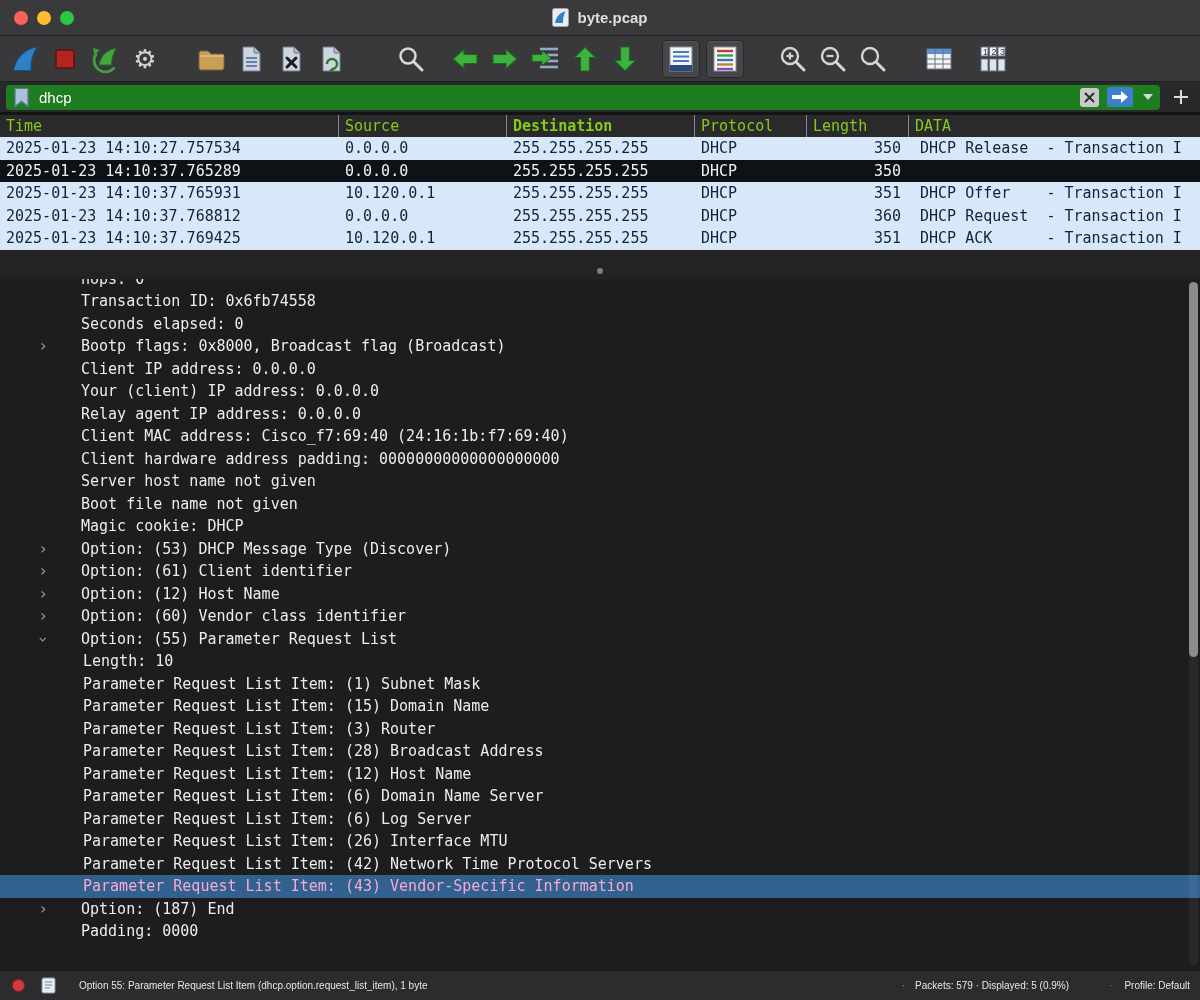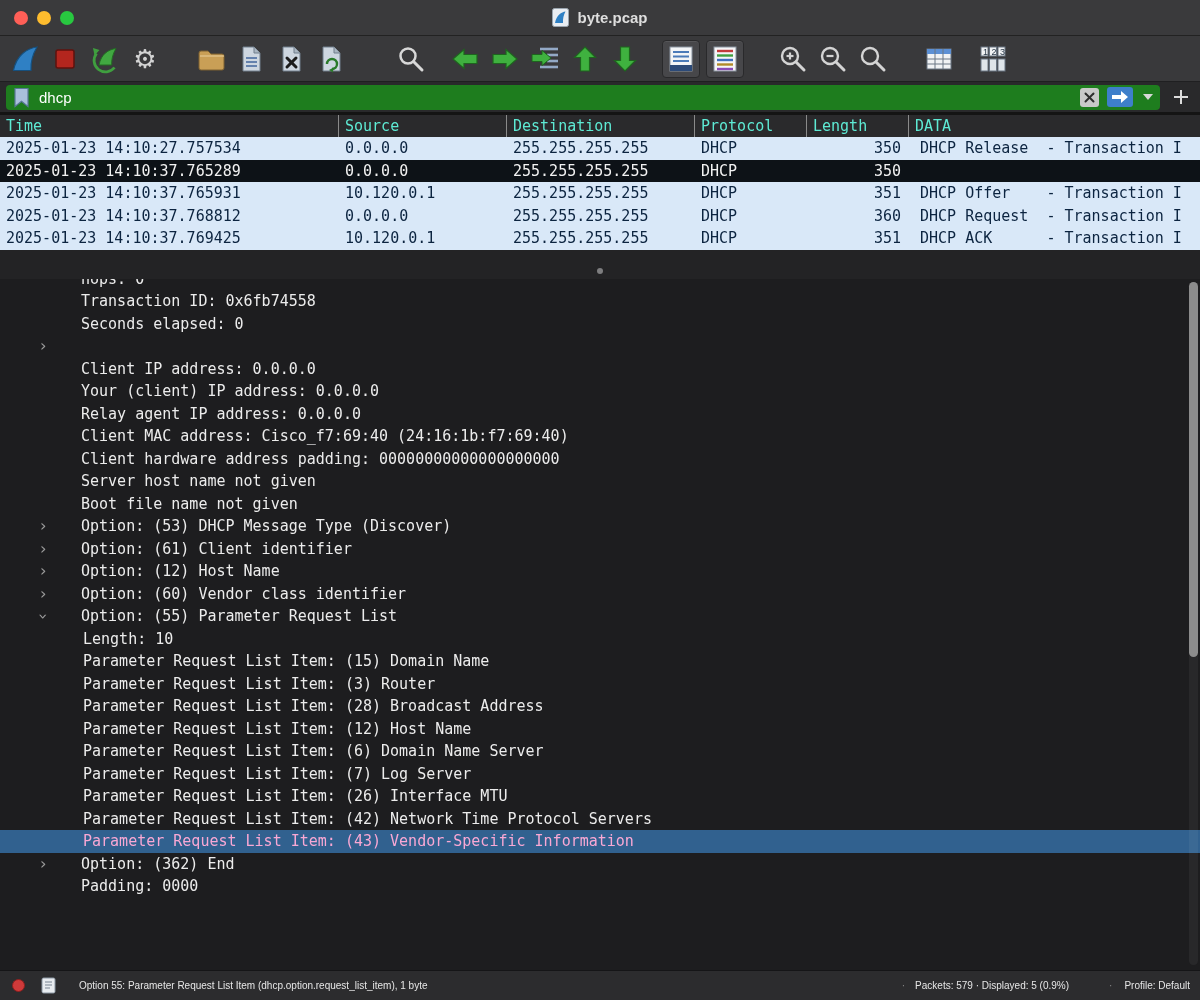--- a/index.html
+++ b/index.html
@@ -30,21 +30,21 @@
   .filterbar{height:33px;background:#29292b;border-bottom:3px solid #141414;display:flex;align-items:center;padding:3px 6px;gap:8px;flex:none;}
   .filter-field{flex:1;height:25px;background:var(--filter-valid-bg);border-radius:4px;display:flex;align-items:center;padding:0 5px 0 6px;gap:8px;}
   .filter-input{flex:1;background:transparent;border:none;outline:none;color:#fff;font-size:15px;font-family:"Liberation Sans",sans-serif;}
   .clear-btn{width:19px;height:19px;background:#c9c9c9;border-radius:3px;display:flex;align-items:center;justify-content:center;flex:none;}
   .apply-btn{width:26px;height:20px;background:#3e7fca;border-radius:3px;display:flex;align-items:center;justify-content:center;flex:none;}
   .caret-btn{width:14px;height:20px;display:flex;align-items:center;justify-content:center;flex:none;}
   .add-filter{width:26px;height:26px;display:flex;align-items:center;justify-content:center;background:none;border:none;flex:none;}
 
   
   .plist{flex:none;background:var(--row-bg);}
-  .plist-header{height:22px;background:#2a2a2c;display:flex;color:#5eead4;font:15px/22px "DejaVu Sans Mono",monospace;}
+  .plist-header{height:22px;background:#2a2a2c;display:flex;color:#84cc16;font:15px/22px "DejaVu Sans Mono",monospace;}
   .hcell{border-left:1px solid #8a8a8a;padding-left:6px;overflow:hidden;white-space:pre;flex:none;}
   .hcell:first-child{border-left:none;}
   .prow{height:22.5px;display:flex;font:15px/22.5px "DejaVu Sans Mono",monospace;background:var(--row-bg);color:var(--row-fg);}
   .prow.selected{background:var(--row-selected-bg);color:var(--row-selected-fg);}
   .pcell{overflow:hidden;white-space:pre;padding-left:7px;flex:none;}
   .pcell.c0{padding-left:6px}
   .pcell.c4{text-align:right;padding-right:7px;padding-left:0}
   .pcell.c5{padding-left:12px}
 
   
@@ -292,21 +292,21 @@
             <line x1="0" y1="7" x2="14" y2="7"></line>
           </g>
         </svg>
     </button>
   </div>
 
   <div class="plist">
     <div class="plist-header">
         <div class="hcell" style="width: 338px;">Time</div>
         <div class="hcell" style="width: 168px;">Source</div>
-        <div class="hcell" style="width: 188px;">Destination</div>
+        <div class="hcell" style="width: 188px; font-weight: bold;">Destination</div>
         <div class="hcell" style="width: 112px;">Protocol</div>
         <div class="hcell" style="width: 102px;">Length</div>
         <div class="hcell" style="width: 292px;">DATA</div>
       </div>
     <div class="plist-body">
         <div class="prow">
           <div class="pcell c0" style="width: 338px;">2025-01-23 14:10:27.757534</div>
           <div class="pcell c1" style="width: 168px;">0.0.0.0</div>
           <div class="pcell c2" style="width: 188px;">255.255.255.255</div>
           <div class="pcell c3" style="width: 112px;">DHCP</div>
@@ -349,44 +349,46 @@
 
   <div class="splitter">
     <span class="grip"></span>
   </div>
 
   <div class="detail">
     <div class="dlines">
         <div class="dline lvl0"><span>hops: 0</span></div>
         <div class="dline lvl0"><span>Transaction ID: 0x6fb74558</span></div>
         <div class="dline lvl0"><span>Seconds elapsed: 0</span></div>
-        <div class="dline lvl0"><span class="chev">›</span></div>
+        <div class="dline lvl0"><span class="chev">›</span><span>Bootp flags: 0x8000, Broadcast flag (Broadcast)</span></div>
         <div class="dline lvl0"><span>Client IP address: 0.0.0.0</span></div>
         <div class="dline lvl0"><span>Your (client) IP address: 0.0.0.0</span></div>
         <div class="dline lvl0"><span>Relay agent IP address: 0.0.0.0</span></div>
         <div class="dline lvl0"><span>Client MAC address: Cisco_f7:69:40 (24:16:1b:f7:69:40)</span></div>
         <div class="dline lvl0"><span>Client hardware address padding: 00000000000000000000</span></div>
         <div class="dline lvl0"><span>Server host name not given</span></div>
         <div class="dline lvl0"><span>Boot file name not given</span></div>
+        <div class="dline lvl0"><span>Magic cookie: DHCP</span></div>
         <div class="dline lvl0"><span class="chev">›</span><span>Option: (53) DHCP Message Type (Discover)</span></div>
         <div class="dline lvl0"><span class="chev">›</span><span>Option: (61) Client identifier</span></div>
         <div class="dline lvl0"><span class="chev">›</span><span>Option: (12) Host Name</span></div>
         <div class="dline lvl0"><span class="chev">›</span><span>Option: (60) Vendor class identifier</span></div>
         <div class="dline lvl0"><span class="chev open">›</span><span>Option: (55) Parameter Request List</span></div>
         <div class="dline lvl1"><span>Length: 10</span></div>
+        <div class="dline lvl1"><span>Parameter Request List Item: (1) Subnet Mask</span></div>
         <div class="dline lvl1"><span>Parameter Request List Item: (15) Domain Name</span></div>
         <div class="dline lvl1"><span>Parameter Request List Item: (3) Router</span></div>
         <div class="dline lvl1"><span>Parameter Request List Item: (28) Broadcast Address</span></div>
         <div class="dline lvl1"><span>Parameter Request List Item: (12) Host Name</span></div>
         <div class="dline lvl1"><span>Parameter Request List Item: (6) Domain Name Server</span></div>
-        <div class="dline lvl1"><span>Parameter Request List Item: (7) Log Server</span></div>
+        <div class="dline lvl1"><span>Parameter Request List Item: (6) Log Server</span></div>
         <div class="dline lvl1"><span>Parameter Request List Item: (26) Interface MTU</span></div>
         <div class="dline lvl1"><span>Parameter Request List Item: (42) Network Time Protocol Servers</span></div>
         <div class="dline lvl1 selected"><span>Parameter Request List Item: (43) Vendor-Specific Information</span></div>
-        <div class="dline lvl0"><span class="chev">›</span><span>Option: (362) End</span></div>
+        <div class="dline lvl0"><span class="chev">›</span><span>Option: (187) End</span></div>
         <div class="dline lvl0"><span>Padding: 0000</span></div>
       </div>
     <div class="scrollbar">
       <div class="thumb"></div>
     </div>
   </div>
 
   <div class="statusbar">
     <span class="expert-dot"></span>
     <svg class="note-svg" width="16" height="17" viewBox="0 0 16 17">

